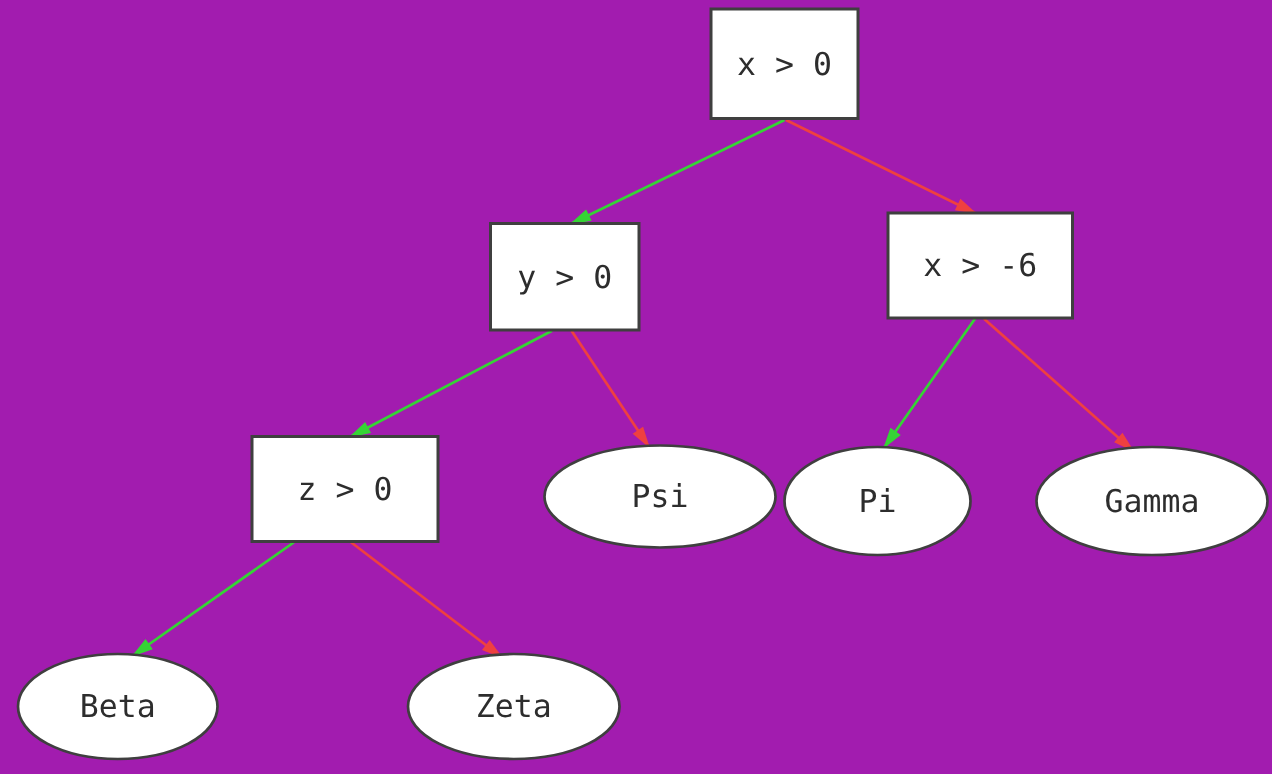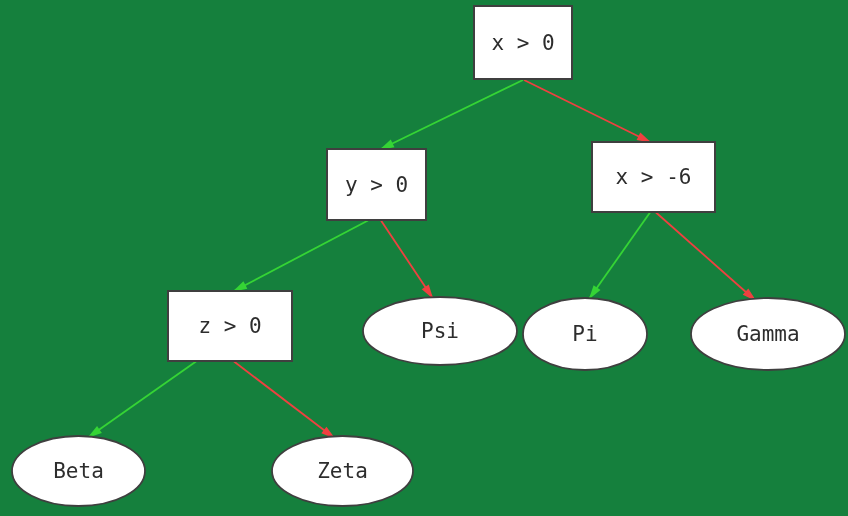--- a/index.html
+++ b/index.html
@@ -8,21 +8,21 @@
     background: #ffffff;
     width: 848px;
     height: 516px;
     overflow: hidden;
     font-family: "DejaVu Sans Mono", monospace;
   }
   .stage {
     position: relative;
     width: 848px;
     height: 516px;
-    background: #15803d;
+    background: #a21caf;
   }
   svg text {
     font-family: "DejaVu Sans Mono", monospace;
     font-size: 21px;
   }
   svg .node-shape {
     fill: #ffffff;
   }
   svg .box-shape { stroke-width: 2; }
   svg .ellipse-shape { stroke-width: 1.8; }

